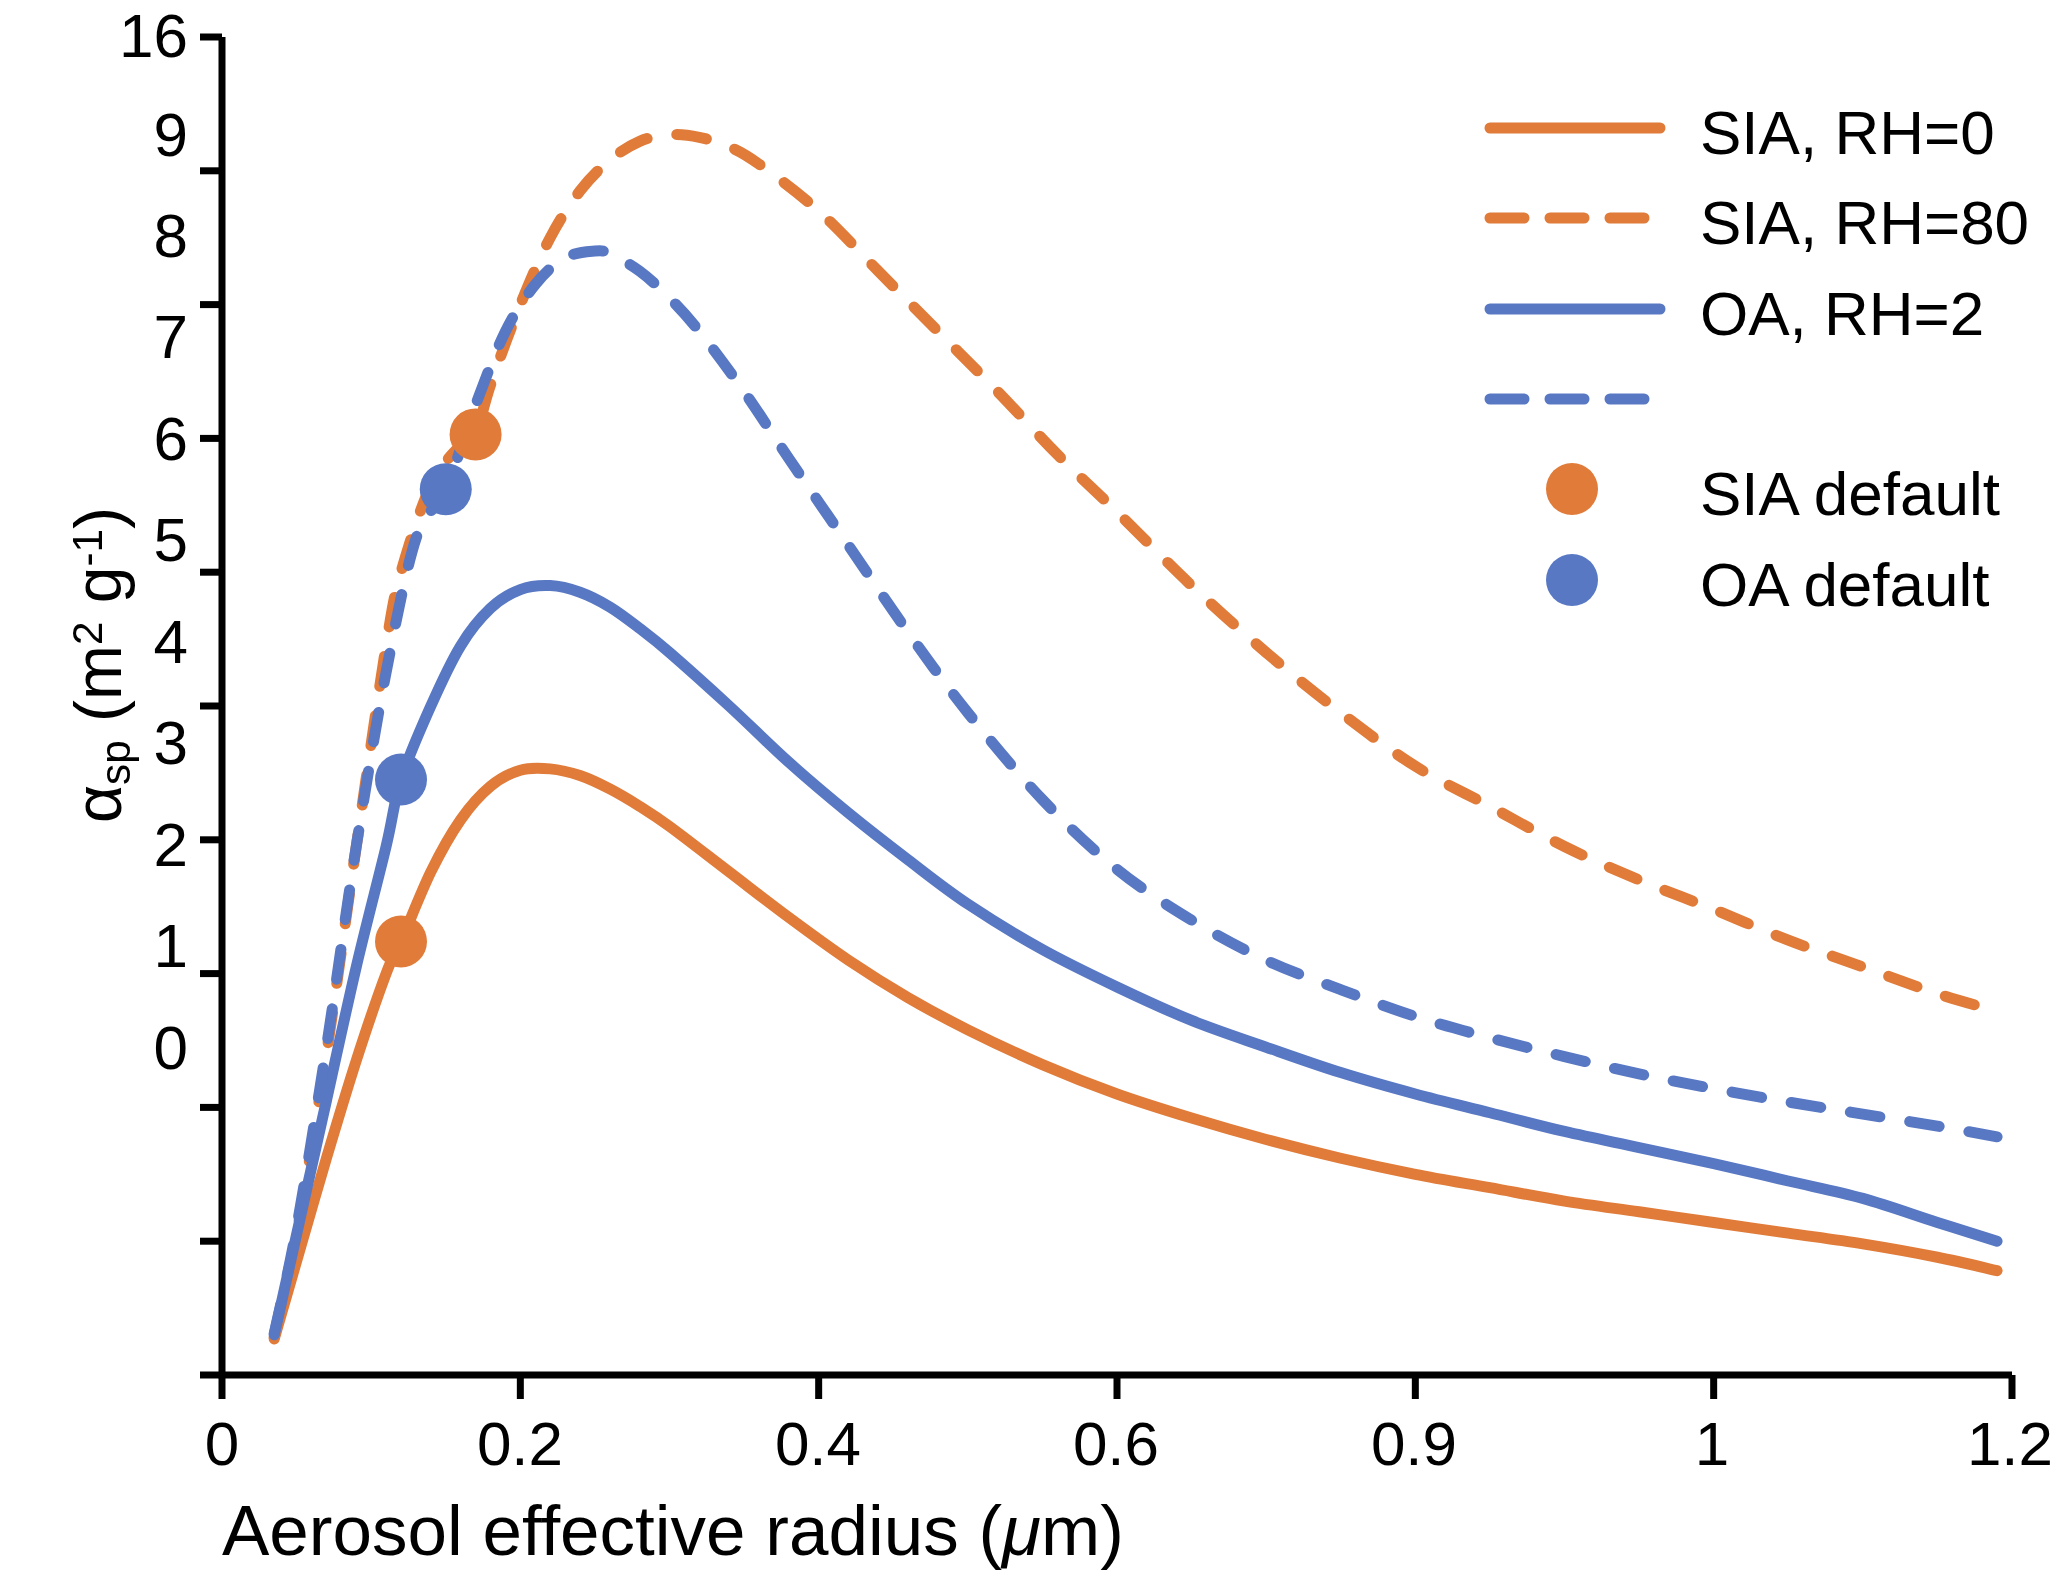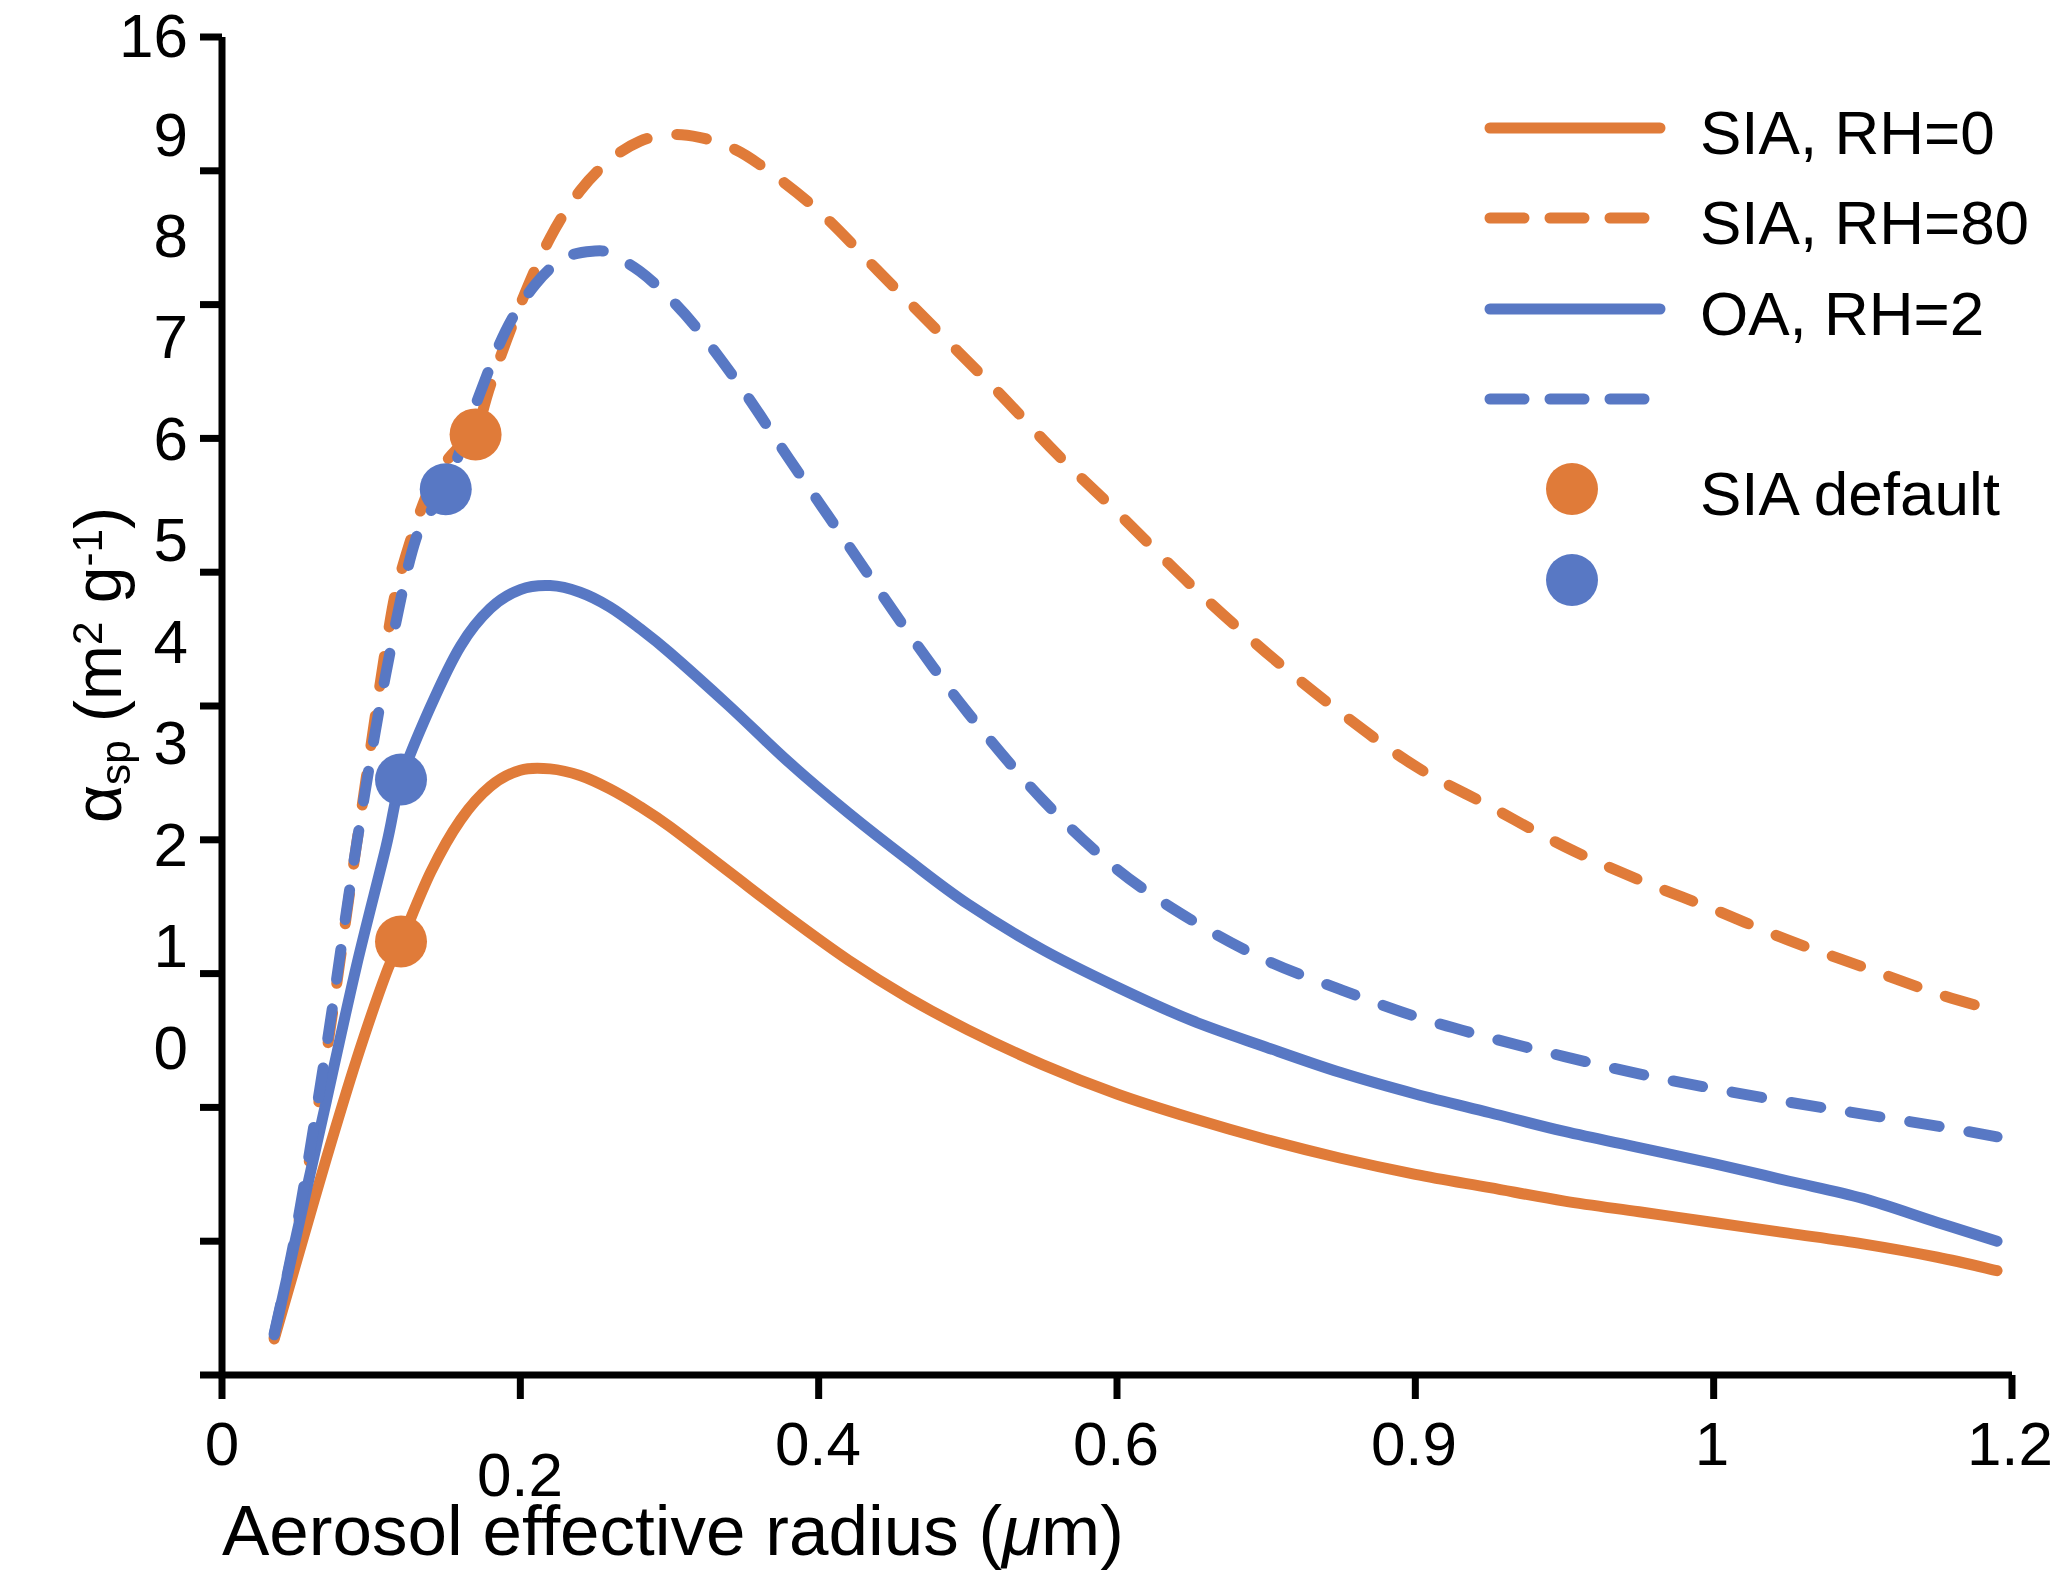--- a/index.html
+++ b/index.html
@@ -130,31 +130,32 @@
   <div class="tick-label ytick" style="left:68px; top:306px;">7</div>
   <div class="tick-label ytick" style="left:68px; top:408px;">6</div>
   <div class="tick-label ytick" style="left:68px; top:509px;">5</div>
   <div class="tick-label ytick" style="left:68px; top:611px;">4</div>
   <div class="tick-label ytick" style="left:68px; top:712px;">3</div>
   <div class="tick-label ytick" style="left:68px; top:814px;">2</div>
   <div class="tick-label ytick" style="left:68px; top:915px;">1</div>
   <div class="tick-label ytick" style="left:68px; top:1017px;">0</div>
 
   <div class="tick-label xtick" style="left:142px;  top:1413px;">0</div>
-  <div class="tick-label xtick" style="left:440px;  top:1444px;">0.2</div>
+  <div class="tick-label xtick" style="left:440px;  top:1413px;">0.2</div>
   <div class="tick-label xtick" style="left:738px;  top:1413px;">0.4</div>
   <div class="tick-label xtick" style="left:1036px; top:1413px;">0.6</div>
   <div class="tick-label xtick" style="left:1334px; top:1413px;">0.9</div>
   <div class="tick-label xtick" style="left:1632px; top:1413px;">1</div>
   <div class="tick-label xtick" style="left:1930px; top:1413px;">1.2</div>
 
   <div id="ylabel-wrap">
     <span id="ylabel">α<sub>sp</sub> (m<sup>2</sup> g<sup>-1</sup>)</span>
   </div>
 
   <div id="xlabel">Aerosol effective radius (<span class="ital">μ</span>m)</div>
 
   <div class="legend-label" style="left:1700px; top:102px;">SIA, RH=0</div>
   <div class="legend-label" style="left:1700px; top:192px;">SIA, RH=80</div>
   <div class="legend-label" style="left:1700px; top:283px;">OA, RH=2</div>
   <div class="legend-label" style="left:1700px; top:463px;">SIA default</div>
+  <div class="legend-label" style="left:1700px; top:554px;">OA default</div>
 
 </div>
 
 </body></html>

